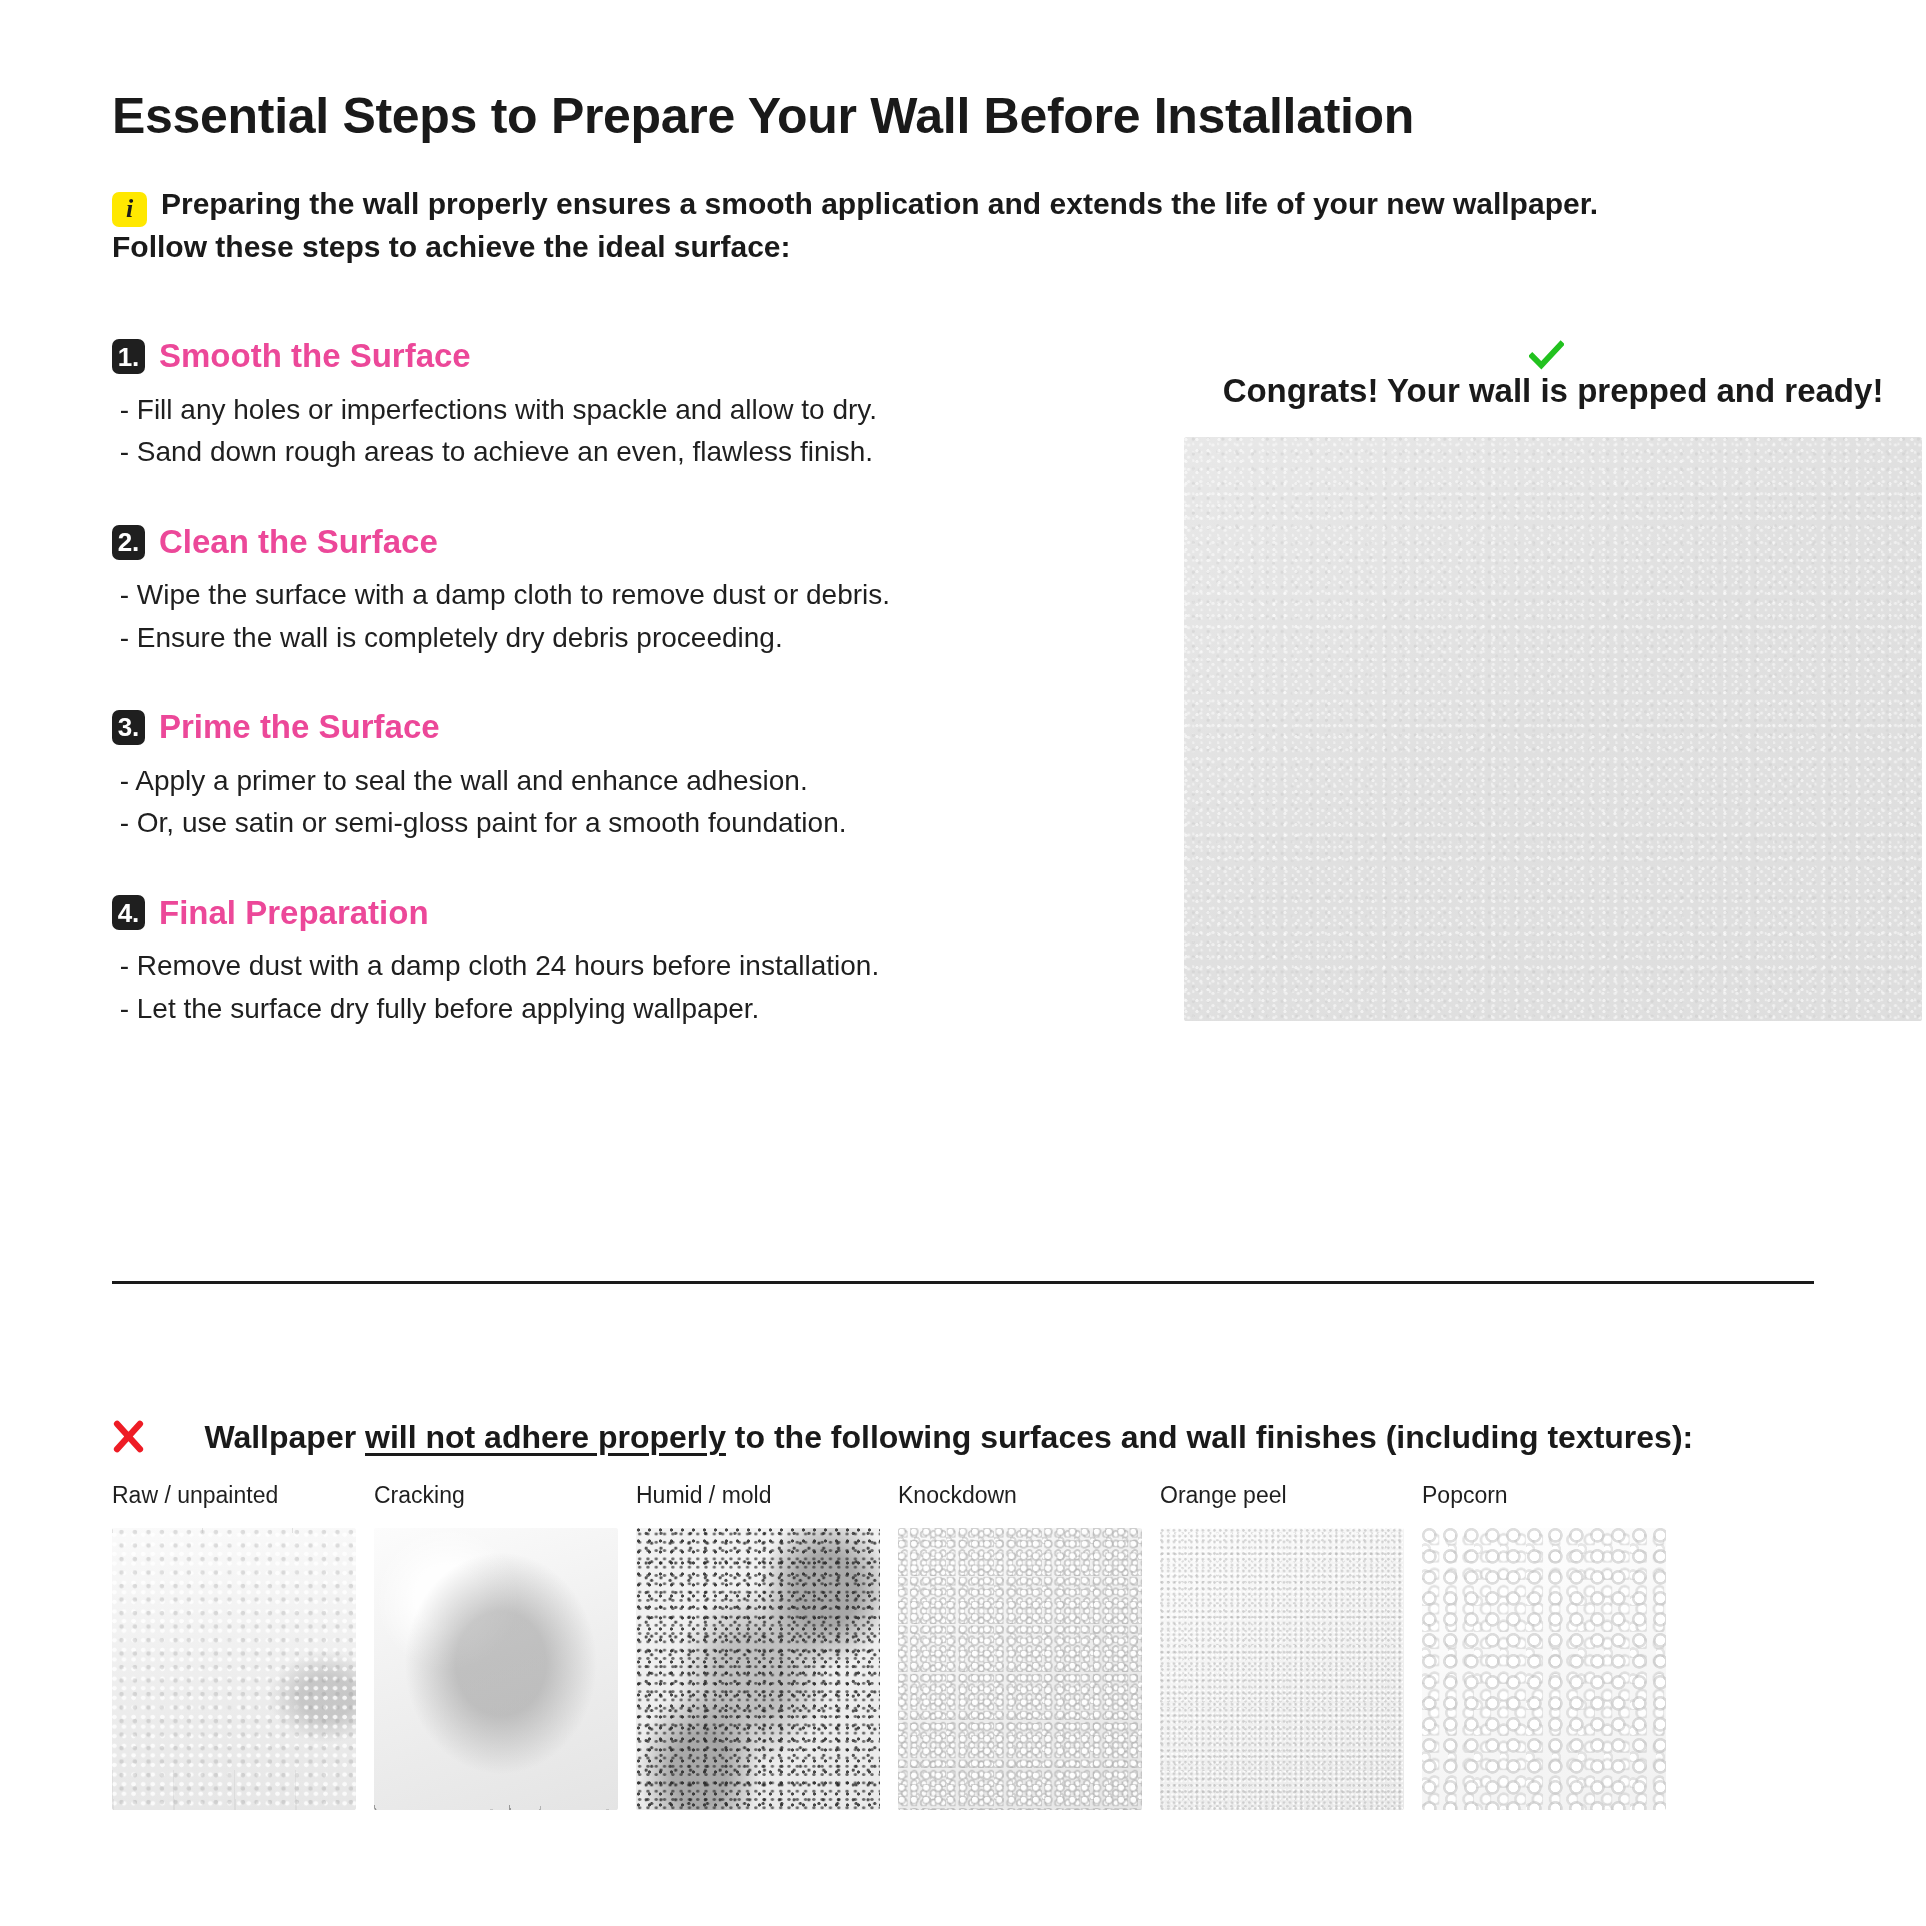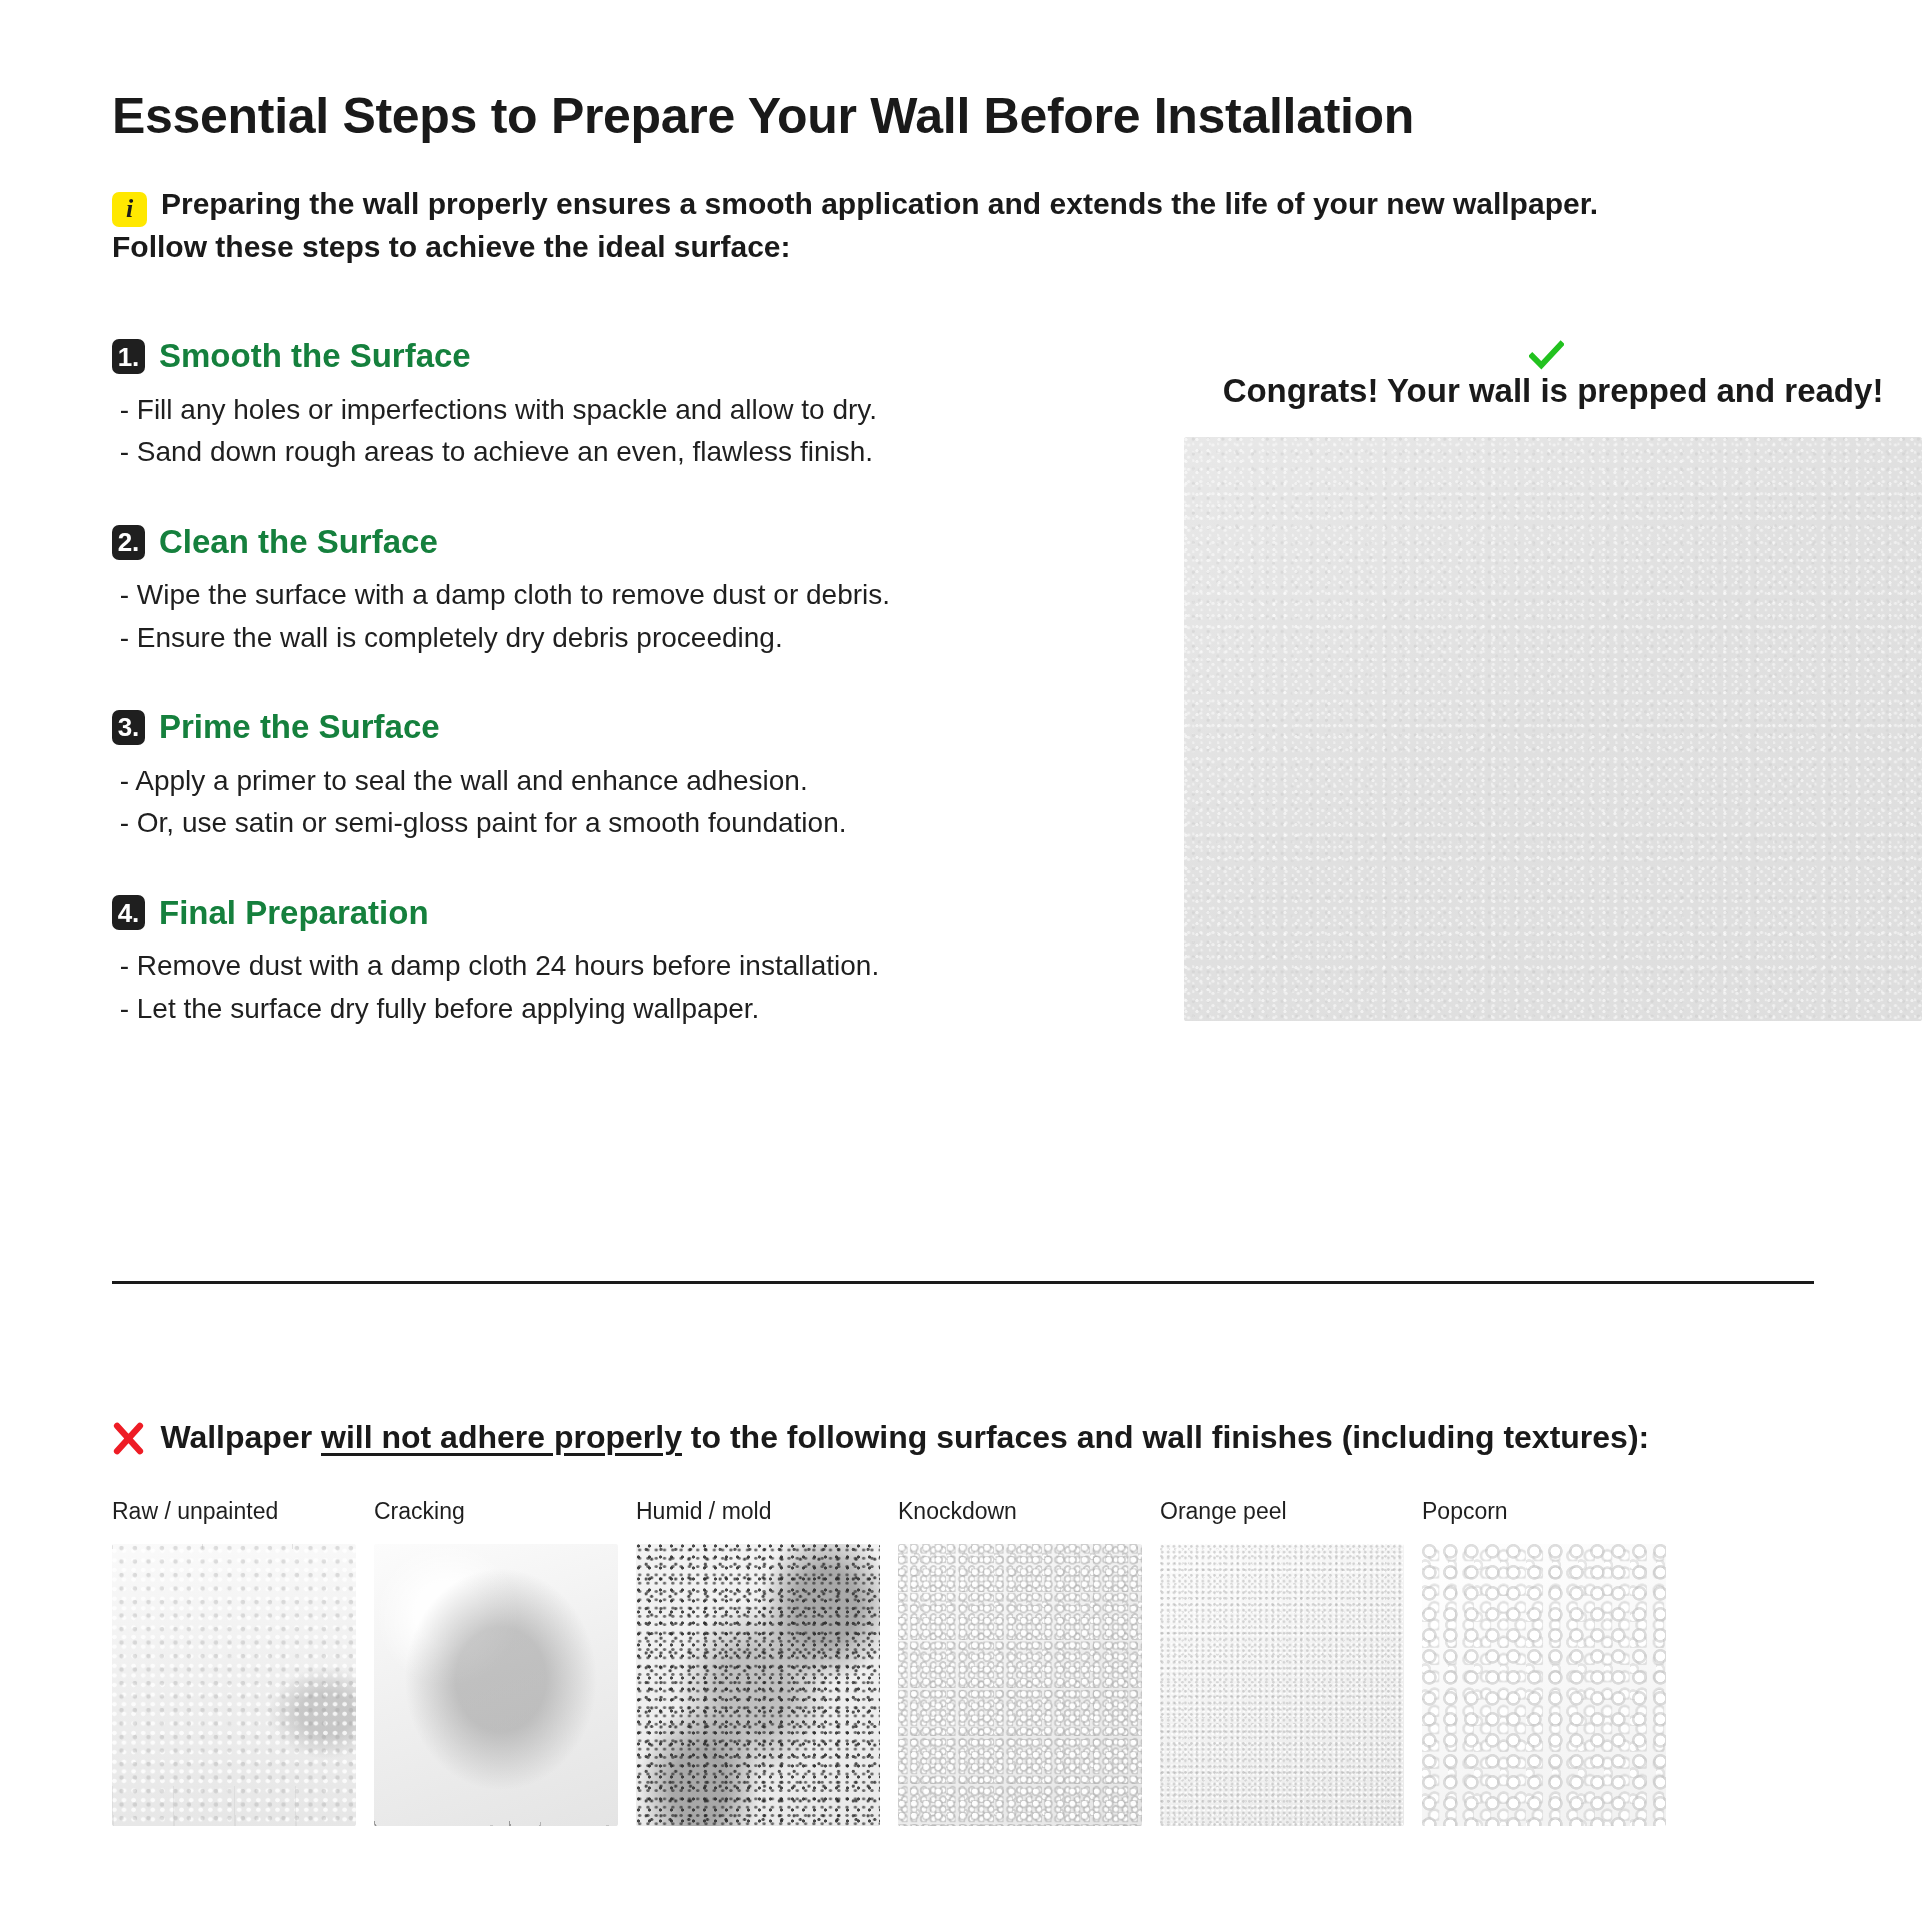--- a/index.html
+++ b/index.html
@@ -89,21 +89,21 @@
     background: #1f1f1f;
     color: #ffffff;
     font-size: 26px;
     font-weight: bold;
     line-height: 1;
     margin-right: 14px;
   }
   .step-title {
     font-size: 33px;
     font-weight: bold;
-    color: #15803d;
+    color: #ec4899;
     line-height: 1.1;
     text-align: center;
   }
   .step-line {
     font-size: 28px;
     line-height: 1.52;
     color: #1f1f1f;
     padding-left: 7.7px;
   }
 
@@ -161,22 +161,23 @@
 
   
   .warn-section {
     position: absolute;
     left: 112px;
     right: 112px;
     top: 1420px;
   }
   .warn-head {
     display: flex;
-    align-items: flex-end;
-    margin-bottom: 43px;
+    align-items: flex-start;
+    margin-bottom: 27px;
+    gap: 44px;
   }
   .x-icon {
     width: 33px;
     height: 33px;
     margin-right: 15.4px;
     flex: 0 0 33px;
   }
   .warn-text {
     font-size: 32px;
     font-weight: bold;

